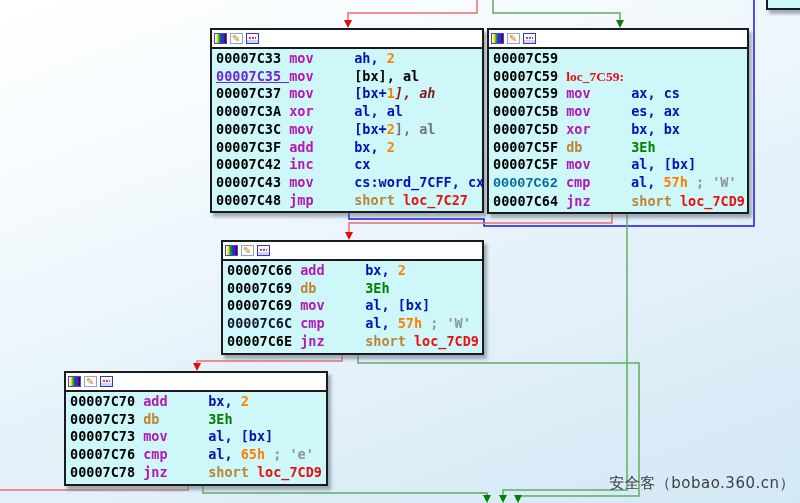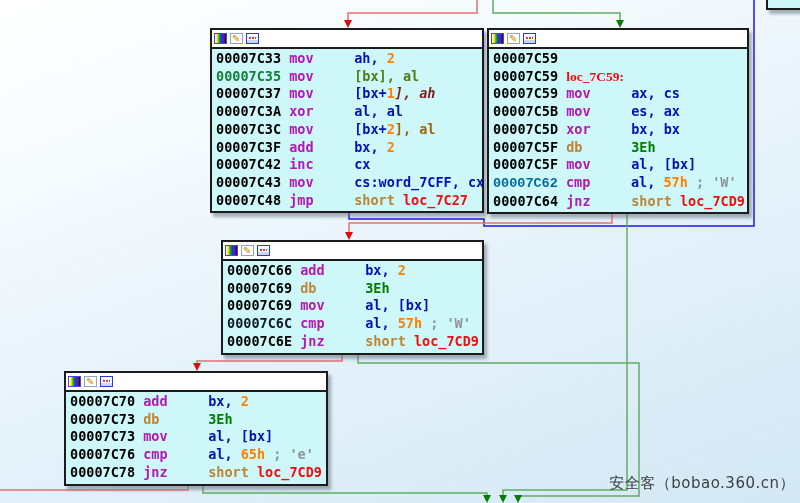--- a/index.html
+++ b/index.html
@@ -52,24 +52,24 @@
     </svg>
   <div id="graph">
       <div class="node" style="left: 210px; top: 28px; width: 270px; background: rgb(205, 247, 248); border-color: rgb(27, 27, 27);">
         <div class="titlebar" style="background: rgb(255, 255, 255);">
           <span class="ic ic-colors"></span>
           <span class="ic ic-pencil"></span>
           <span class="ic ic-frame"></span>
         </div>
         <div class="code">
           <div class="line"><span style="color: rgb(0, 0, 0);">00007C33 </span><span style="color: rgb(181, 23, 181);">mov     </span><span style="color: rgb(0, 18, 180);">ah, </span><span style="color: rgb(255, 128, 0);">2</span></div>
-          <div class="line"><span style="color: #15803d;">00007C35 </span><span style="color: rgb(181, 23, 181);">mov     </span><span style="color: #4d7c0f;">[bx], al</span></div>
+          <div class="line"><span style="color: #6d28d9; text-decoration: underline;">00007C35 </span><span style="color: rgb(181, 23, 181);">mov     </span><span style="color: #000000;">[bx], al</span></div>
           <div class="line"><span style="color: rgb(0, 0, 0);">00007C37 </span><span style="color: rgb(181, 23, 181);">mov     </span><span style="color: rgb(0, 18, 180);">[bx+</span><span style="color: rgb(255, 128, 0);">1</span><span style="color: #7f1d1d; font-style: italic;">], ah</span></div>
           <div class="line"><span style="color: rgb(0, 0, 0);">00007C3A </span><span style="color: rgb(181, 23, 181);">xor     </span><span style="color: rgb(0, 18, 180);">al, al</span></div>
-          <div class="line"><span style="color: rgb(0, 0, 0);">00007C3C </span><span style="color: rgb(181, 23, 181);">mov     </span><span style="color: rgb(0, 18, 180);">[bx+</span><span style="color: rgb(255, 128, 0);">2</span><span style="color: #a16207;">], al</span></div>
+          <div class="line"><span style="color: rgb(0, 0, 0);">00007C3C </span><span style="color: rgb(181, 23, 181);">mov     </span><span style="color: rgb(0, 18, 180);">[bx+</span><span style="color: rgb(255, 128, 0);">2</span><span style="color: #737373;">], al</span></div>
           <div class="line"><span style="color: rgb(0, 0, 0);">00007C3F </span><span style="color: rgb(181, 23, 181);">add     </span><span style="color: rgb(0, 18, 180);">bx, </span><span style="color: rgb(255, 128, 0);">2</span></div>
           <div class="line"><span style="color: rgb(0, 0, 0);">00007C42 </span><span style="color: rgb(181, 23, 181);">inc     </span><span style="color: rgb(0, 18, 180);">cx</span></div>
           <div class="line"><span style="color: rgb(0, 0, 0); text-align: right;">00007C43 </span><span style="color: rgb(181, 23, 181);">mov     </span><span style="color: rgb(0, 18, 180);">cs:word_7CFF, cx</span></div>
           <div class="line"><span style="color: rgb(0, 0, 0);">00007C48 </span><span style="color: rgb(181, 23, 181);">jmp     </span><span style="color: rgb(189, 132, 52);">short </span><span style="color: rgb(238, 12, 12);">loc_7C27</span></div>
         </div>
       </div>
       <div class="node" style="left: 487px; top: 28px; width: 258px; background: rgb(205, 247, 248); border-color: rgb(27, 27, 27);">
         <div class="titlebar" style="background: rgb(255, 255, 255);">
           <span class="ic ic-colors"></span>
           <span class="ic ic-pencil"></span>

